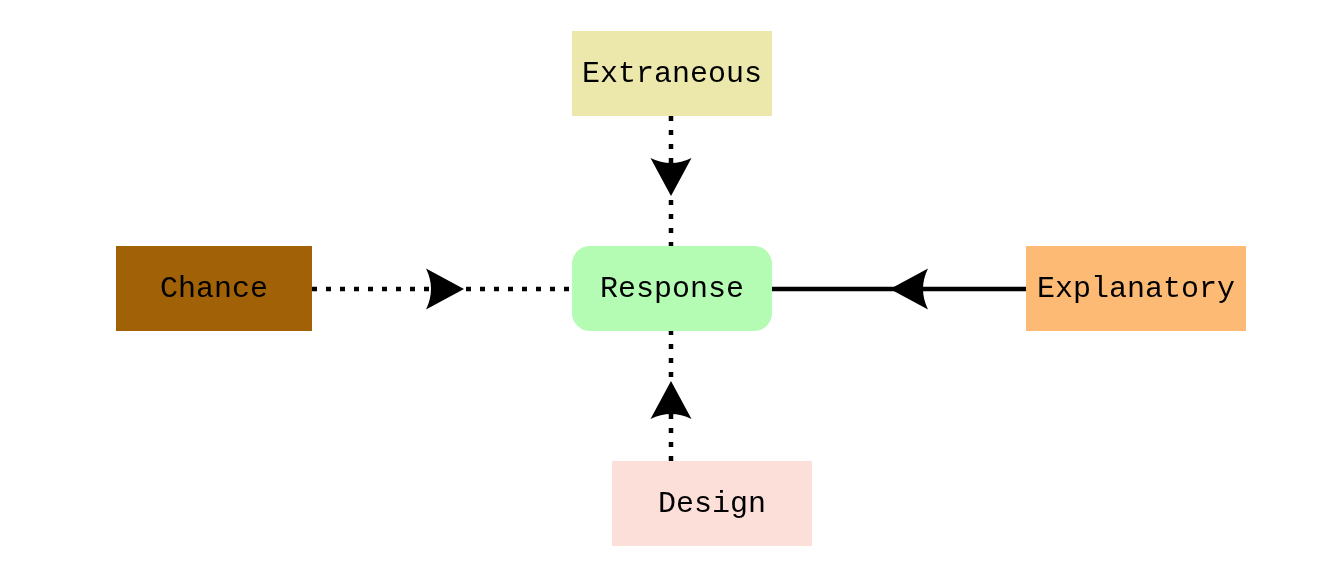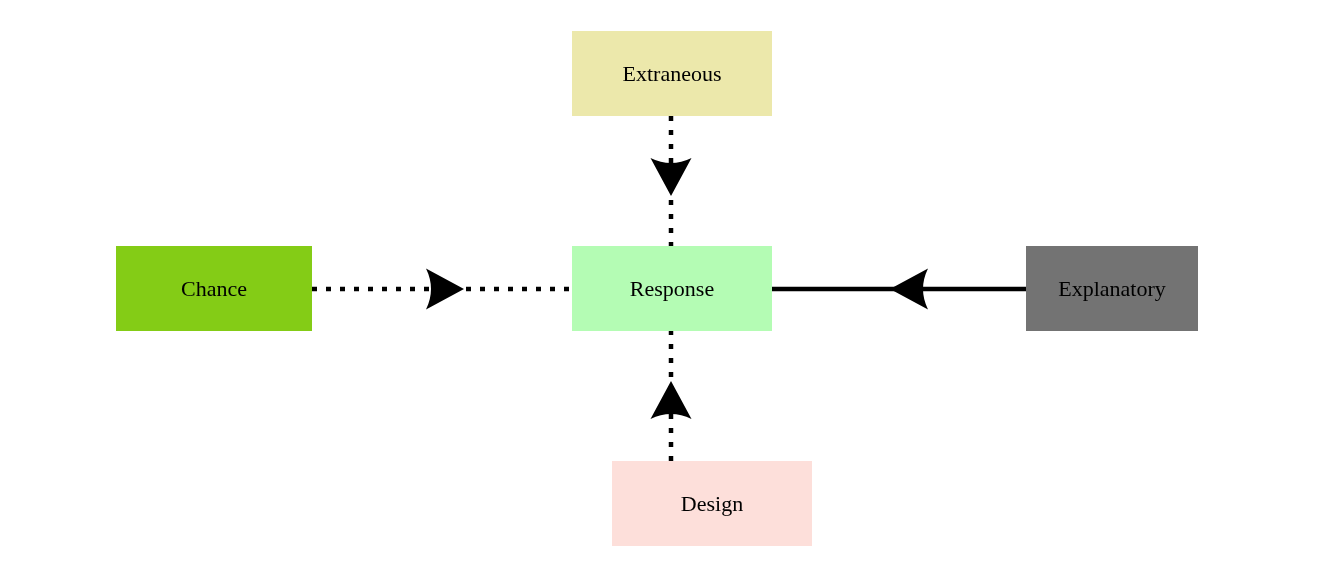--- a/index.html
+++ b/index.html
@@ -22,32 +22,32 @@
     height: 576px;
   }
   .node-box {
     position: absolute;
     display: flex;
     align-items: center;
     justify-content: center;
     box-sizing: border-box;
   }
   .node-label {
-    font-family: Liberation Serif, serif;
-    font-size: 22px;
+    font-family: Liberation Mono, monospace;
+    font-size: 30px;
     color: #000000;
     line-height: 1;
     white-space: nowrap;
     letter-spacing: 0px;
   }
   
   #node-extraneous  { left: 572px;  top: 31px;  width: 200px; height: 85px; background: #ece8ab; }
-  #node-chance      { left: 116px;  top: 246px; width: 196px; height: 85px; background: #84cc16; }
-  #node-response    { left: 572px;  top: 246px; width: 200px; height: 85px; background: #b4fcb4; }
-  #node-explanatory { left: 1026px; top: 246px; width: 172px; height: 85px; background: #737373; }
+  #node-chance      { left: 116px;  top: 246px; width: 196px; height: 85px; background: #a16207; }
+  #node-response    { left: 572px;  top: 246px; width: 200px; height: 85px; background: #b4fcb4; border-radius: 18px; }
+  #node-explanatory { left: 1026px; top: 246px; width: 220px; height: 85px; background: #fdba74; }
   #node-design      { left: 572px;  top: 461px; width: 200px; height: 85px; background: #fddfda; margin-left: 40px; }
 
   svg.edge-layer {
     position: absolute;
     left: 0;
     top: 0;
     width: 1344px;
     height: 576px;
     overflow: visible;
     pointer-events: none;

